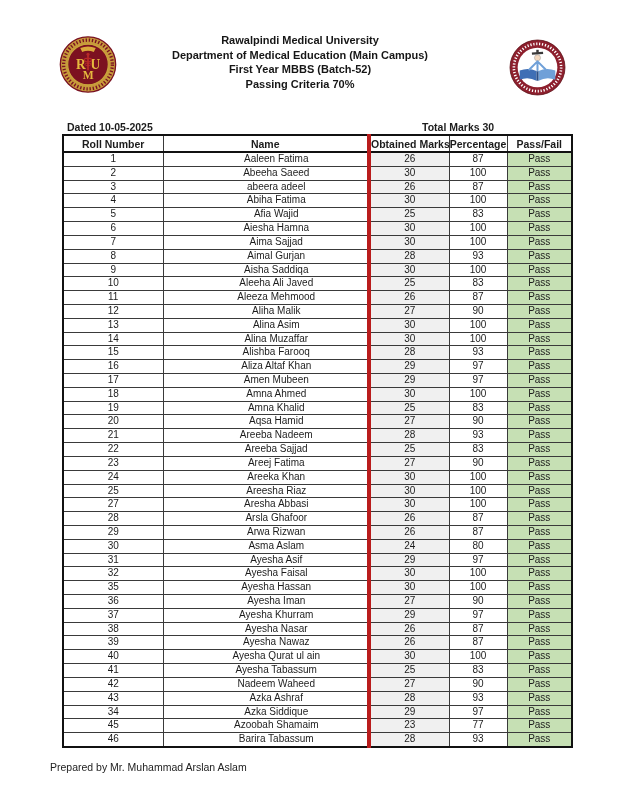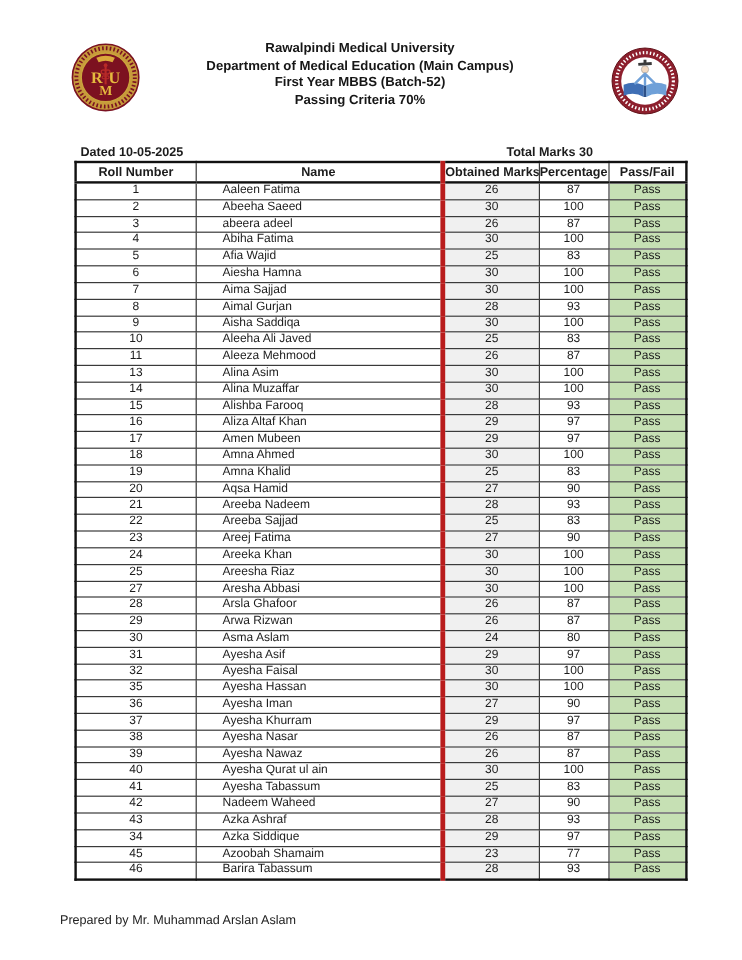--- a/index.html
+++ b/index.html
@@ -27,21 +27,21 @@
   table.results th, table.results td{
     border:1px solid #3a3a3a;padding:0;overflow:hidden;white-space:nowrap;
   }
   table.results th{
     font-size:10.5px;font-weight:bold;height:15px;text-align:center;
     border-bottom:2px solid #111;background:#ffffff;
   }
   table.results td{
     font-size:10px;height:12.82px;line-height:12.8px;text-align:center;
   }
-  table.results td.c-name{text-align:left;padding-left:22px;}
+  table.results td.c-name{text-align:center;padding-left:22px;}
   table.results th.h-marks, table.results td.c-marks{border-left:4px solid #b91c1c;}
   .col-roll{width:100px;} .col-name{width:206px;} .col-marks{width:80px;}
   .col-pct{width:58px;} .col-result{width:65px;}
   td.c-result{font-size:10px;margin-left:12px;}
   .footer{
     position:absolute;left:50px;top:761px;font-size:10.5px;color:#222;
   }
 </style>
 </head>
 <body>
@@ -176,20 +176,27 @@
         <td class="c-result" style="background: rgb(198, 224, 180);">Pass</td>
       </tr>
       <tr>
         <td class="c-roll">11</td>
         <td class="c-name">Aleeza Mehmood</td>
         <td class="c-marks" style="background: rgb(240, 240, 240);">26</td>
         <td class="c-pct">87</td>
         <td class="c-result" style="background: rgb(198, 224, 180);">Pass</td>
       </tr>
       <tr>
+        <td class="c-roll">12</td>
+        <td class="c-name">Aliha Malik</td>
+        <td class="c-marks" style="background: rgb(240, 240, 240);">27</td>
+        <td class="c-pct">90</td>
+        <td class="c-result" style="background: rgb(198, 224, 180);">Pass</td>
+      </tr>
+      <tr>
         <td class="c-roll">13</td>
         <td class="c-name">Alina Asim</td>
         <td class="c-marks" style="background: rgb(240, 240, 240);">30</td>
         <td class="c-pct">100</td>
         <td class="c-result" style="background: rgb(198, 224, 180);">Pass</td>
       </tr>
       <tr>
         <td class="c-roll">14</td>
         <td class="c-name">Alina Muzaffar</td>
         <td class="c-marks" style="background: rgb(240, 240, 240);">30</td>

